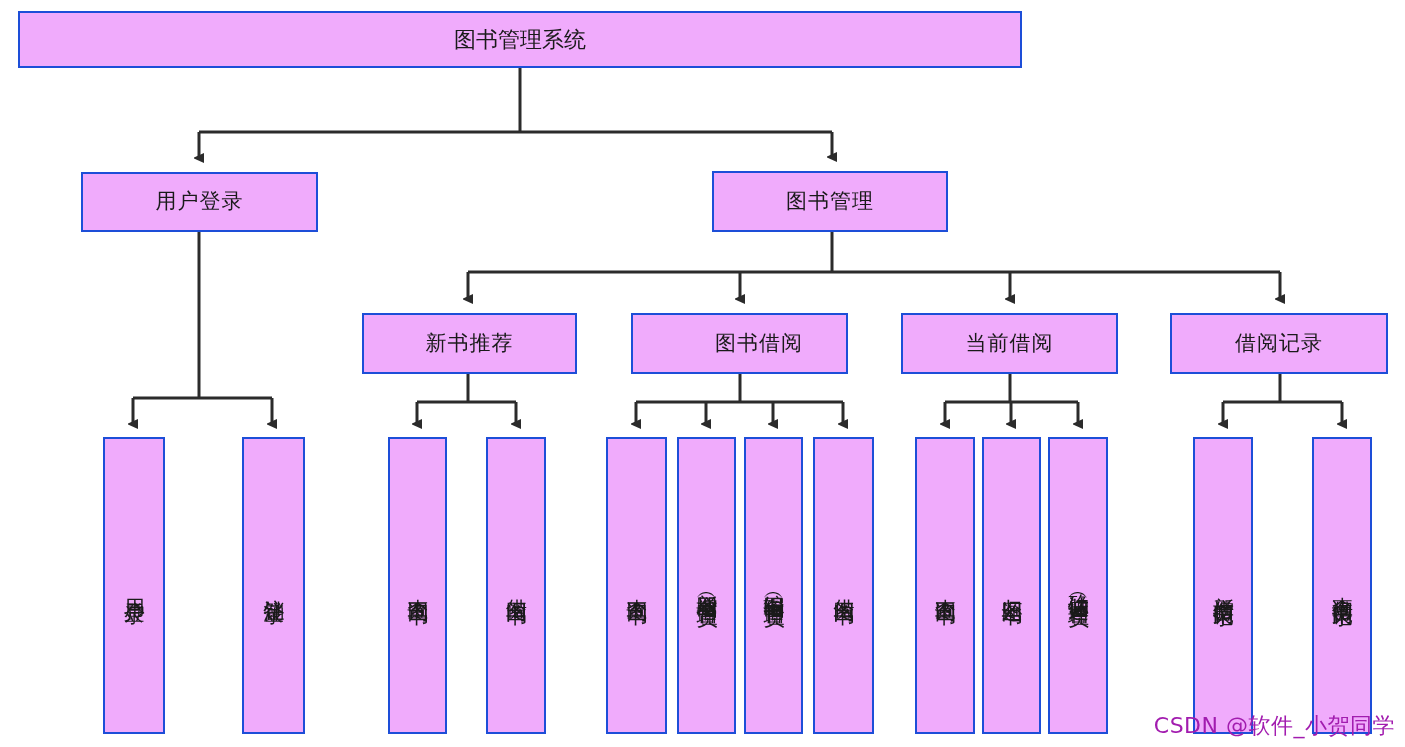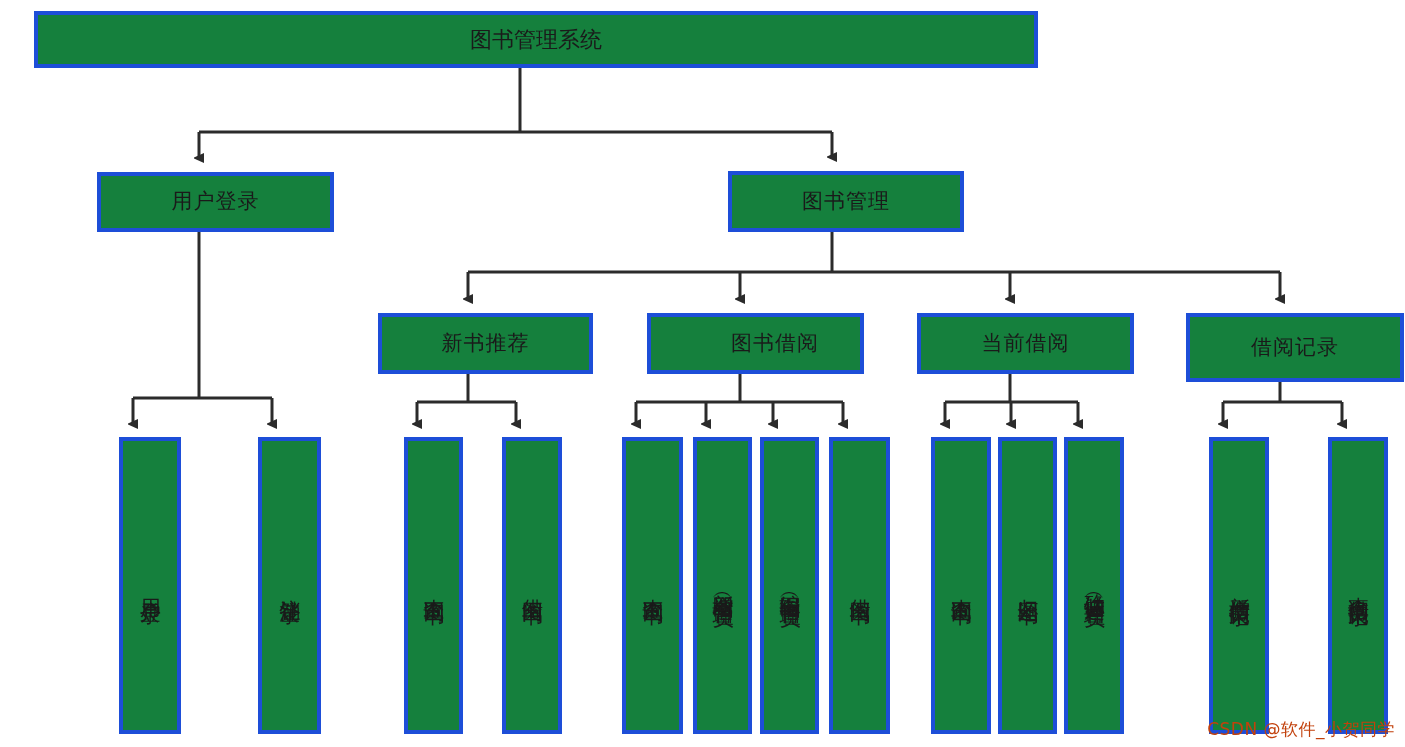--- a/index.html
+++ b/index.html
@@ -22,27 +22,26 @@
     position: absolute;
     left: 0;
     top: 0;
     width: 1405px;
     height: 747px;
     pointer-events: none;
   }
   .node {
     position: absolute;
     box-sizing: border-box;
-    background: #15803d;
-    border: 4px solid #1d4ed8;
+    background: #f0abfc;
+    border: 2px solid #1d4ed8;
     display: flex;
     align-items: center;
     justify-content: center;
     color: #1a1a1a;
-    margin-left: 16px;
   }
   .node.h {
     font-size: 21px;
     letter-spacing: 1px;
     line-height: 1.2;
   }
   .node.root {
     font-size: 22px;
   }
   .node.leaf {
@@ -58,22 +57,22 @@
     line-height: 1.18;
     letter-spacing: 2px;
     white-space: nowrap;
     text-align: center;
     color: #1a1a1a;
   }
   .watermark {
     position: absolute;
     right: 10px;
     bottom: 6px;
-    font-size: 17px;
-    color: #c2410c;
+    font-size: 22px;
+    color: #a21caf;
     letter-spacing: 0.5px;
     white-space: nowrap;
     font-family: "DejaVu Sans", "Liberation Sans", sans-serif;
   }
 </style>
 </head>
 <body>
 
 <div id="diagram-root">
 
@@ -140,21 +139,21 @@
 
   <div class="node h" style="left:712px; top:171px; width:236px; height:61px;">
     <span>图书管理</span>
   </div>
   <div class="node h" style="left:631px; top:313px; width:217px; height:61px;padding-left:39px;">
     <span>图书借阅</span>
   </div>
   <div class="node h" style="left:901px; top:313px; width:217px; height:61px;font-family:Liberation Serif, serif;">
     <span>当前借阅</span>
   </div>
-  <div class="node h" style="left:1170px; top:313px; width:218px; height:69px;">
+  <div class="node h" style="left:1170px; top:313px; width:218px; height:61px;">
     <span>借阅记录</span>
   </div>
 
   <div class="node leaf" style="left:103px; top:437px; width:62px; height:297px;">
     <span class="vtext">用户登录</span>
   </div>
   <div class="node leaf" style="left:242px; top:437px; width:63px; height:297px;">
     <span class="vtext">注销登录</span>
   </div>
 

